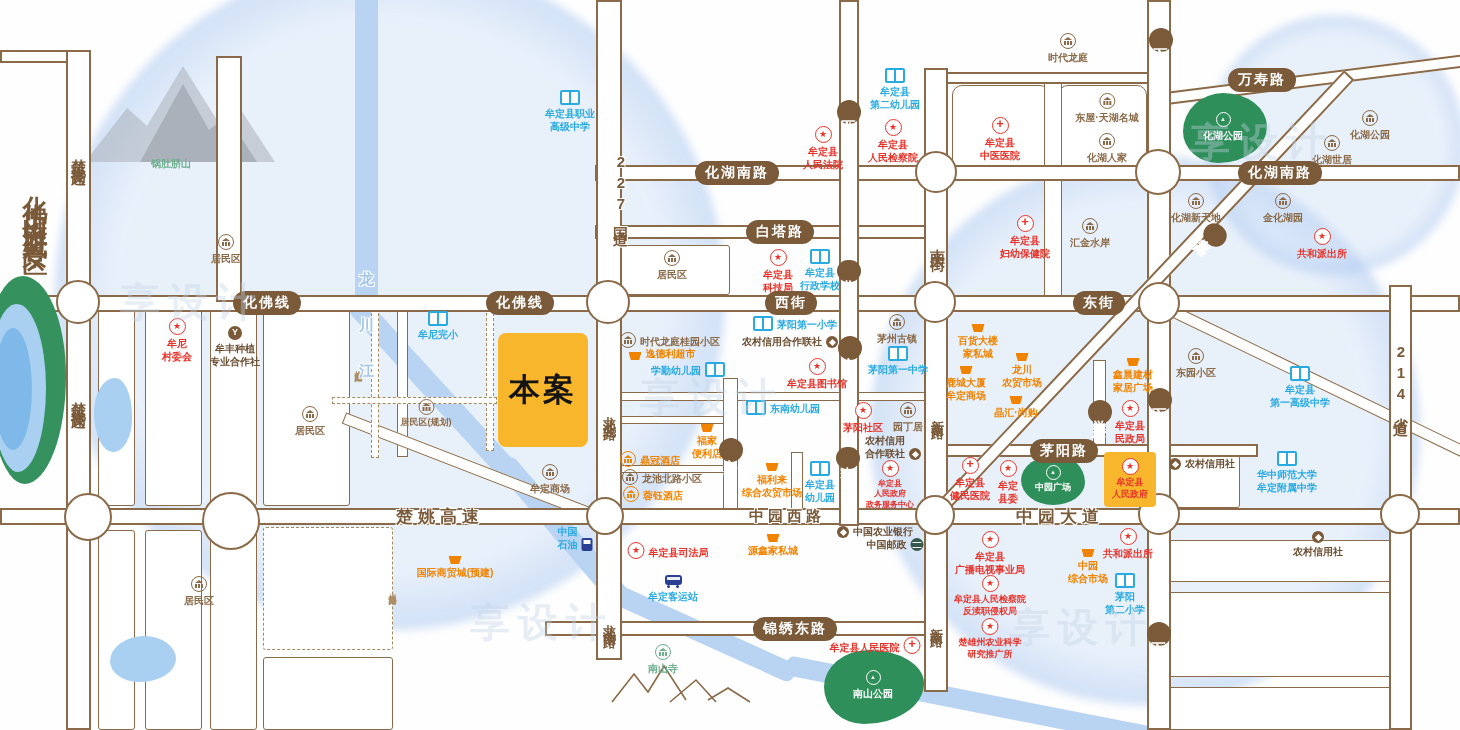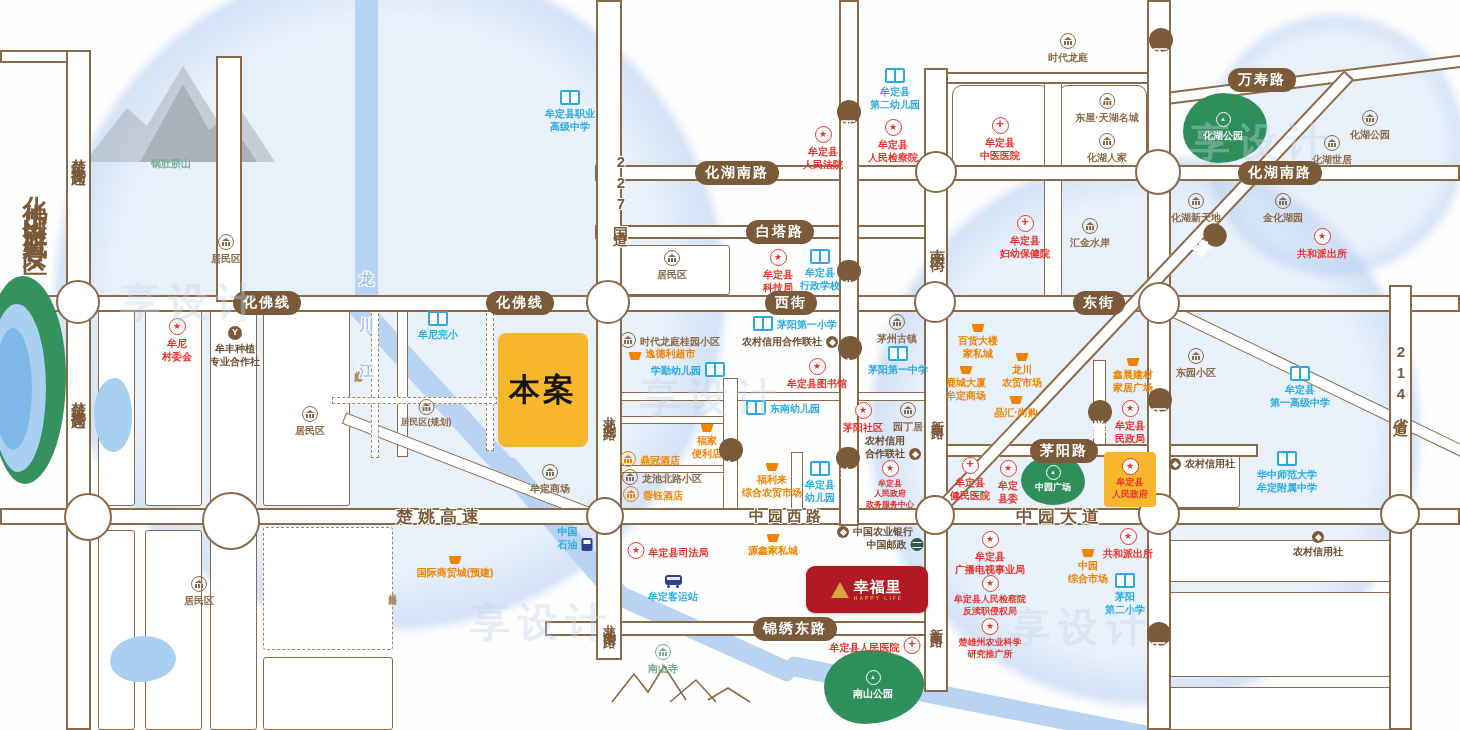--- a/index.html
+++ b/index.html
@@ -172,24 +172,20 @@
   <div class="node" style="left:1400px;top:514px;width:36px;height:36px"></div>
 
   <div class="blob" style="left:1183px;top:93px;width:84px;height:70px;background:#2f8f5b;border-radius:48% 52% 58% 42%/55% 48% 52% 45%"></div>
   <div class="blob" style="left:1021px;top:455px;width:64px;height:50px;background:#2f8f5b;border-radius:55% 45% 50% 50%/50% 55% 45% 50%"></div>
   <div class="blob" style="left:824px;top:650px;width:100px;height:74px;background:#2f8f5b;border-radius:45% 55% 60% 40%/50% 45% 55% 50%"></div>
 
   <div class="benan">本案</div>
 
   <div class="govbox"></div>
 
-  <div class="brand">
-    <span class="roof"></span>
-    <span class="txt"><span>幸福里</span><span class="sub">HAPPY LIFE</span></span>
-  </div>
 
   <div class="rt scenic v" style="left:36px;top:208px">化佛山旅游风景区</div>
   <div class="rt v" style="left:78px;top:155px">楚姚高速</div>
   <div class="rt v" style="left:78px;top:398px">楚姚高速</div>
   <div class="rt big" style="left:440px;top:516px">楚姚高速</div>
   <div class="rt v" style="left:620px;top:188px">227国道</div>
   <div class="rt v" style="left:1400px;top:378px">214省道</div>
   <div class="rt v" style="left:937px;top:243px">南大街</div>
   <div class="rt v" style="left:937px;top:415px;font-size:13px">新南路</div>
   <div class="rt v" style="left:936px;top:623px;font-size:13px">新南路</div>

